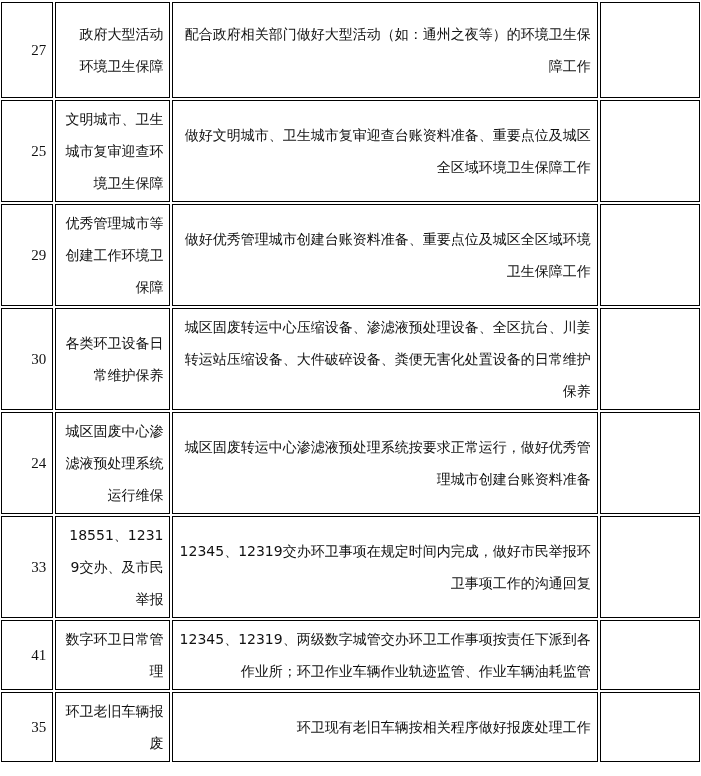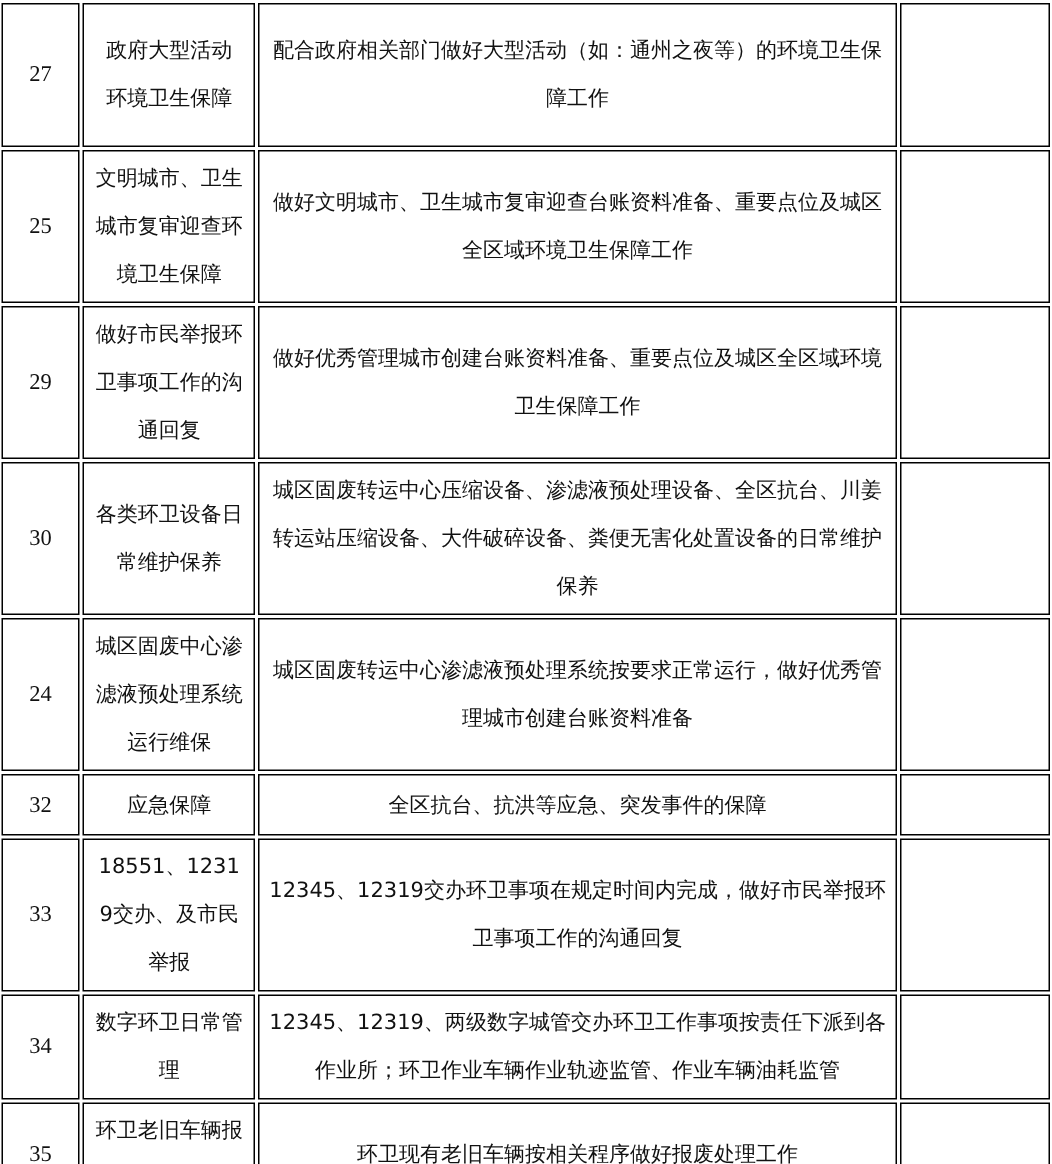--- a/index.html
+++ b/index.html
@@ -10,21 +10,21 @@
     margin: 0 0 0 -1px;
     width: 703px;
     table-layout: fixed;
     font-family: "DejaVu Sans", "Liberation Sans", sans-serif;
     font-size: 14px;
     color: #111111;
   }
   table.tasks td {
     border: 1px solid #000000;
     padding: 2px 6px;
-    text-align: center;
+    text-align: right;
     vertical-align: middle;
     line-height: 32px;
     word-break: break-all;
   }
   td.col-no { width: 38px; font-size: 15px; font-family: Liberation Serif, serif; }
   td.col-item { width: 101px; padding: 2px 4px; }
   td.col-desc { width: 410px; margin-top: 24px; }
   td.col-note { width: 86px; }
 </style>
 </head>
@@ -39,50 +39,44 @@
       <td class="col-note"></td>
     </tr>
     <tr style="height:96px">
       <td class="col-no">25</td>
       <td class="col-item">文明城市、卫生城市复审迎查环境卫生保障</td>
       <td class="col-desc">做好文明城市、卫生城市复审迎查台账资料准备、重要点位及城区全区域环境卫生保障工作</td>
       <td class="col-note"></td>
     </tr>
     <tr style="height:97px">
       <td class="col-no">29</td>
-      <td class="col-item">做好市民举报环卫事项工作的沟通回复</td>
+      <td class="col-item">优秀管理城市等创建工作环境卫保障</td>
       <td class="col-desc">做好优秀管理城市创建台账资料准备、重要点位及城区全区域环境卫生保障工作</td>
       <td class="col-note"></td>
     </tr>
     <tr style="height:96px">
       <td class="col-no">30</td>
       <td class="col-item">各类环卫设备日常维护保养</td>
       <td class="col-desc">城区固废转运中心压缩设备、渗滤液预处理设备、全区抗台、川姜转运站压缩设备、大件破碎设备、粪便无害化处置设备的日常维护保养</td>
       <td class="col-note"></td>
     </tr>
     <tr style="height:97px">
       <td class="col-no">24</td>
       <td class="col-item">城区固废中心渗滤液预处理系统运行维保</td>
       <td class="col-desc">城区固废转运中心渗滤液预处理系统按要求正常运行，做好优秀管理城市创建台账资料准备</td>
       <td class="col-note"></td>
     </tr>
-    <tr style="height:41px">
-      <td class="col-no">32</td>
-      <td class="col-item">应急保障</td>
-      <td class="col-desc">全区抗台、抗洪等应急、突发事件的保障</td>
-      <td class="col-note"></td>
-    </tr>
     <tr style="height:96px">
       <td class="col-no">33</td>
       <td class="col-item">18551、12319交办、及市民举报</td>
       <td class="col-desc">12345、12319交办环卫事项在规定时间内完成，做好市民举报环卫事项工作的沟通回复</td>
       <td class="col-note"></td>
     </tr>
     <tr style="height:66px">
-      <td class="col-no">34</td>
+      <td class="col-no">41</td>
       <td class="col-item">数字环卫日常管理</td>
       <td class="col-desc">12345、12319、两级数字城管交办环卫工作事项按责任下派到各作业所；环卫作业车辆作业轨迹监管、作业车辆油耗监管</td>
       <td class="col-note"></td>
     </tr>
     <tr style="height:70px">
       <td class="col-no">35</td>
       <td class="col-item">环卫老旧车辆报废</td>
       <td class="col-desc">环卫现有老旧车辆按相关程序做好报废处理工作</td>
       <td class="col-note"></td>
     </tr>

